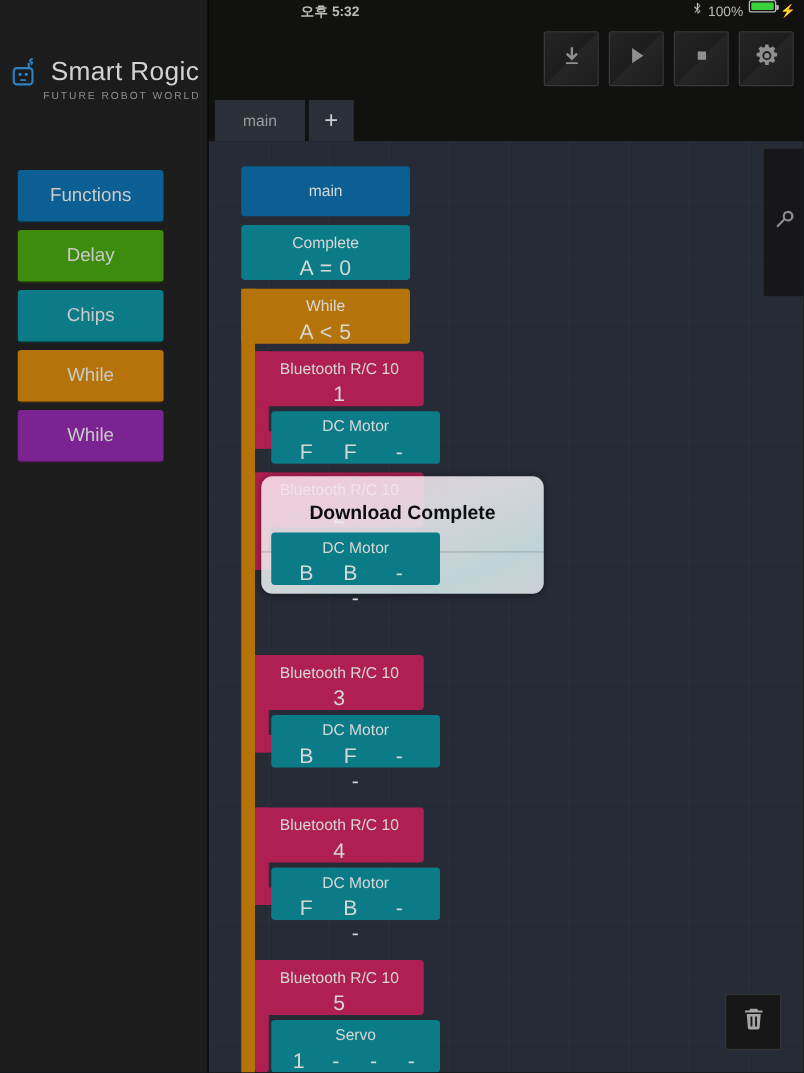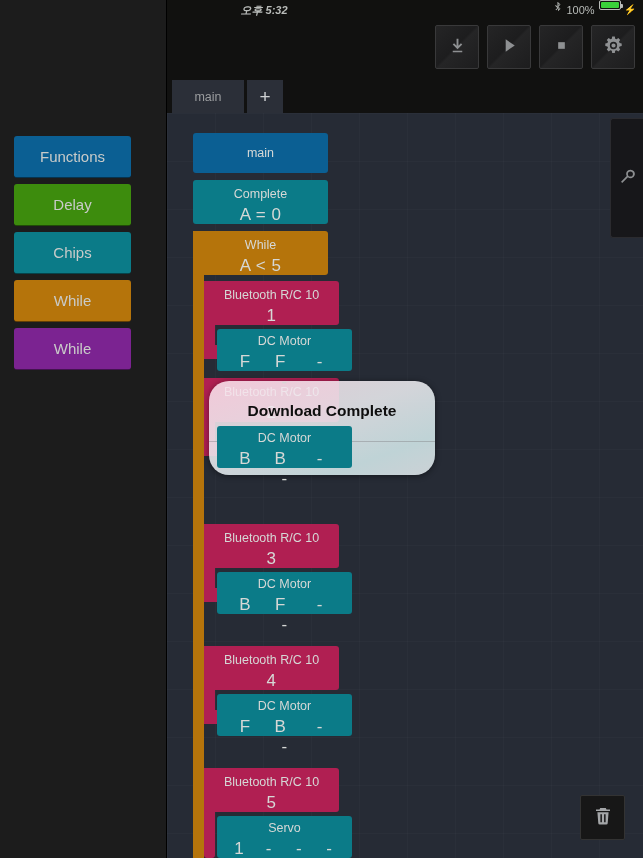--- a/index.html
+++ b/index.html
@@ -10,21 +10,21 @@
     overflow: hidden;
   }
   #app { position: relative; width: 643px; height: 858px; }
 
   
   .statusbar {
     position:absolute; top:0; left:0; width:643px; height:20px;
     color:#b9bcb9; font-size:11.5px; line-height:20px;
   }
   .sb-left { position:absolute; left:6px; top:0; display:flex; align-items:center; gap:5px; }
-  .sb-center { position:absolute; left:0; width:528px; text-align:center; font-weight:bold; font-size:11px;font-style:italic; }
+  .sb-center { position:absolute; left:0; width:528px; text-align:center; font-weight:bold; font-size:11px; }
   .sb-right { position:absolute; right:6px; top:0; display:flex; gap:4px; font-size:11px; }
   .wifi-ico { display:inline-block; width:12px; height:10px; position:relative; top:1px; }
   .bt-ico { font-size:12px; }
   .batt { width:22px; height:10px; border:1px solid #b9bcb9; border-radius:2px; position:relative; display:inline-block; }
   .batt::after { content:""; position:absolute; right:-3px; top:2.5px; width:2px; height:4px; background:#b9bcb9; border-radius:0 1px 1px 0; }
   .batt i { position:absolute; left:1px; top:1px; bottom:1px; width:18px; background:#3ad13a; display:block; border-radius:1px; }
   .bolt { font-size:10px; }
 
   
   .sidebar {
@@ -96,21 +96,21 @@
   .trash {
     position:absolute; left:580px; top:795px; width:45px; height:45px;
     background:#171717; border:1px solid #333; border-radius:2px;
     display:flex; align-items:center; justify-content:center;
   }
   .trash svg { fill:#a4a6a8; }
 
   
   .alert {
     position:absolute; left:209px; top:381px; width:226px; height:94px;
-    border-radius:20px; overflow:hidden;
+    border-radius:9px; overflow:hidden;
     background:linear-gradient(160deg, rgba(250,225,235,.88) 0%, rgba(235,236,240,.88) 45%, rgba(214,236,238,.87) 78%, rgba(226,232,236,.88) 100%);
     box-shadow:0 1px 6px rgba(0,0,0,.45);
   }
   .alert-title {
     height:60px; display:flex; align-items:center; justify-content:center;
     color:#0e0e0e; font-size:15.5px; font-weight:bold;
   }
   .alert-sep { height:1px; background:rgba(130,130,135,.45); }
   .alert-ok {
     height:33px; display:flex; align-items:center; justify-content:center;
@@ -140,20 +140,37 @@
       </span>
       <span>100%</span>
       <span class="batt">
           <i></i>
         </span>
       <span class="bolt">⚡</span>
     </div>
   </div>
 
   <div class="sidebar">
+    <div class="logo">
+      <div class="logo-row">
+        <span class="robot">
+          <svg viewBox="0 0 26 26" width="26" height="26">
+            <rect x="3" y="8.5" width="15" height="13" rx="2.6" fill="none" stroke="#2a82c8" stroke-width="1.7"></rect>
+            <circle cx="8" cy="13.5" r="1.3" fill="#2a82c8"></circle>
+            <circle cx="13" cy="13.5" r="1.3" fill="#2a82c8"></circle>
+            <rect x="8" y="17.3" width="5" height="1.4" rx=".7" fill="#2a82c8"></rect>
+            <path d="M15 8.5V4.2" stroke="#2a82c8" stroke-width="1.7" fill="none"></path>
+            <path d="M17.6 1.2c-1.5.4-2 1.6-1.2 2.2.6.5 1.6-.1 1.3.9" stroke="#2a82c8" stroke-width="1.5" fill="none" stroke-linecap="round"></path>
+            <circle cx="17" cy="5.2" r=".8" fill="#2a82c8"></circle>
+          </svg>
+        </span>
+        <span class="logo-title">Smart Rogic</span>
+      </div>
+      <div class="logo-sub">FUTURE ROBOT WORLD</div>
+    </div>
 
     <div class="palette">
       <div class="pal-btn" style="background:#0b5f93">
         <span>Functions</span>
       </div>
       <div class="pal-btn" style="background:#3d8c0d">
         <span>Delay</span>
       </div>
       <div class="pal-btn" style="background:#0b7b88">
         <span>Chips</span>

